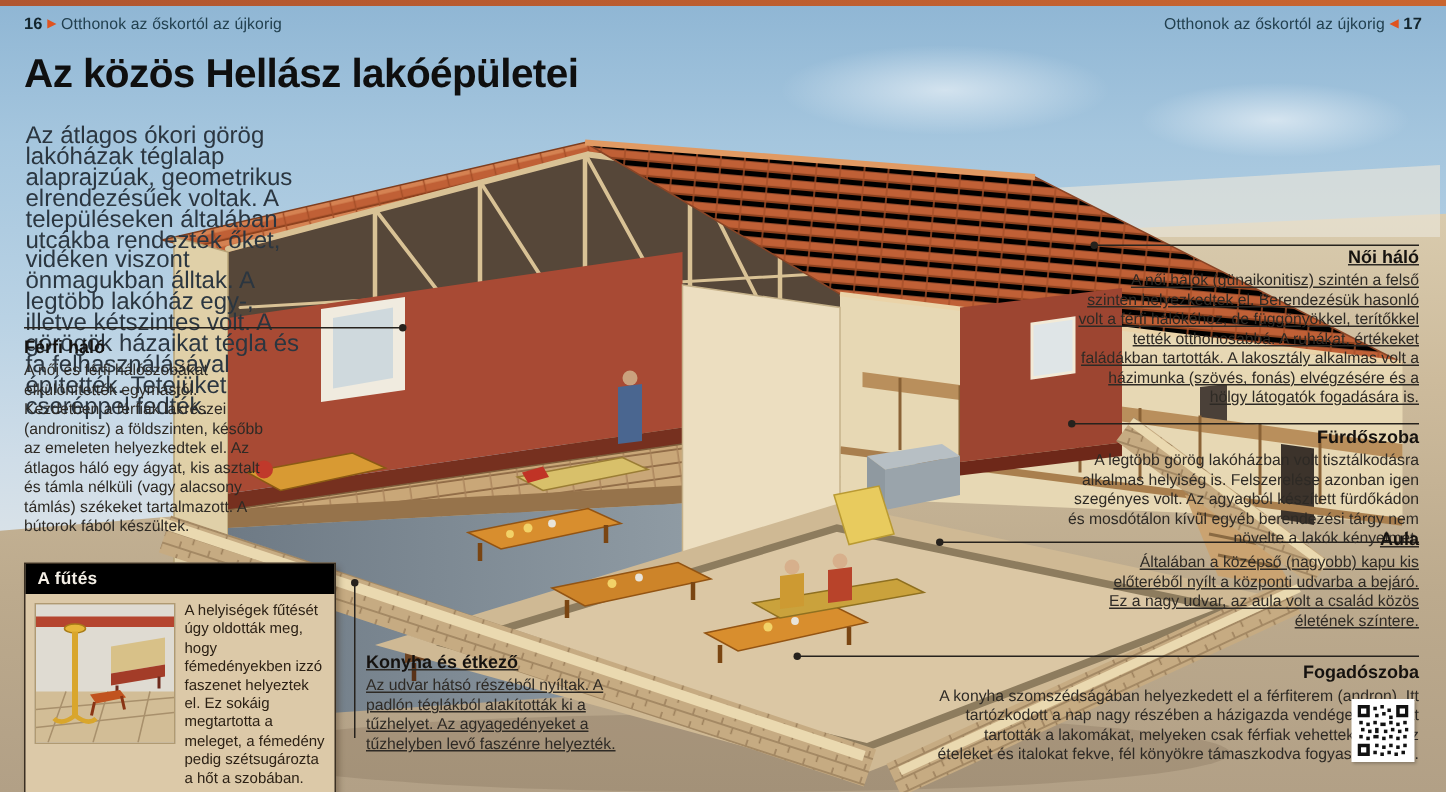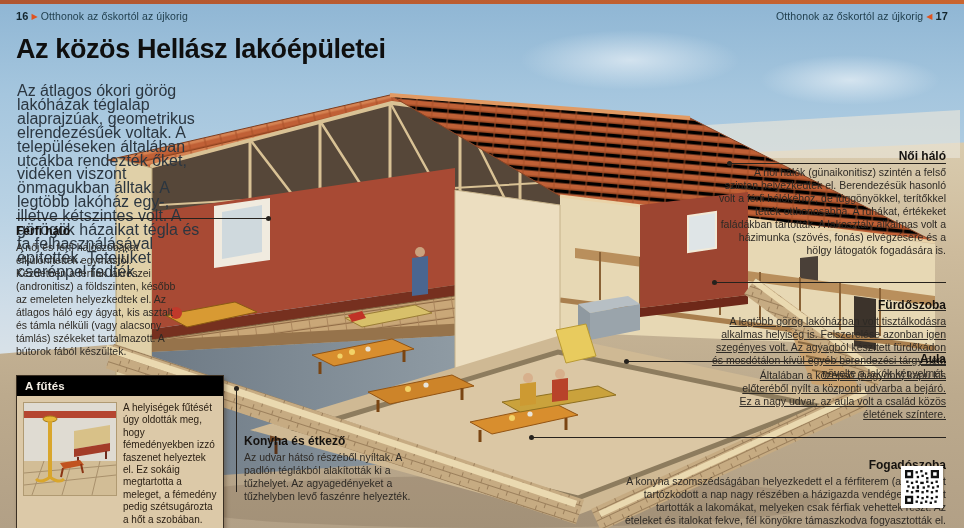--- a/index.html
+++ b/index.html
@@ -242,41 +242,41 @@
   <div class="lh" style="left:531px;top:437px;width:415px;"></div>
   <div class="dot" style="left:529px;top:435px;"></div>
   <div class="lv" style="left:236px;top:390px;height:102px;"></div>
   <div class="dot" style="left:234px;top:386px;"></div>
 
   <div class="blk" style="left:16px;top:224px;width:160px;">
     <h4>Férfi háló</h4>
     <p>A női és férfi hálószobákat elkülönítették egymástól. Kezdetben a férfiak lakrészei (andronitisz) a földszinten, később az emeleten helyezkedtek el. Az átlagos háló egy ágyat, kis asztalt és támla nélküli (vagy alacsony támlás) székeket tartalmazott. A bútorok fából készültek.</p>
   </div>
 
-  <div class="blk ral" style="right:18px;top:149px;width:228px;">
+  <div class="blk ral" style="right:18px;top:164px;width:228px;text-decoration:underline;">
     <h4>Női háló</h4>
     <p>A női hálók (günaikonitisz) szintén a felső szinten helyezkedtek el. Berendezésük hasonló volt a férfi hálókéhoz, de függönyökkel, terítőkkel tették otthonosabbá. A ruhákat, értékeket faládákban tartották. A lakosztály alkalmas volt a házimunka (szövés, fonás) elvégzésére és a hölgy látogatók fogadására is.</p>
   </div>
 
-  <div class="blk ral" style="right:18px;top:298px;width:240px;text-decoration:underline;">
+  <div class="blk ral" style="right:18px;top:284px;width:240px;">
     <h4>Fürdőszoba</h4>
     <p>A legtöbb görög lakóházban volt tisztálkodásra alkalmas helyiség is. Felszerelése azonban igen szegényes volt. Az agyagból készített fürdőkádon és mosdótálon kívül egyéb berendezési tárgy nem növelte a lakók kényelmét.</p>
   </div>
 
   <div class="blk ral" style="right:18px;top:352px;width:210px;text-decoration:underline;">
     <h4>Aula</h4>
     <p>Általában a középső (nagyobb) kapu kis előteréből nyílt a központi udvarba a bejáró. Ez a nagy udvar, az aula volt a család közös életének színtere.</p>
   </div>
 
-  <div class="blk ral" style="right:18px;top:441px;width:322px;margin-top:17px;">
+  <div class="blk ral" style="right:18px;top:441px;width:322px;">
     <h4>Fogadószoba</h4>
     <p>A konyha szomszédságában helyezkedett el a férfiterem (andron). Itt tartózkodott a nap nagy részében a házigazda vendégeivel, és itt tartották a lakomákat, melyeken csak férfiak vehettek részt. Az ételeket és italokat fekve, fél könyökre támaszkodva fogyasztották el.</p>
   </div>
 
-  <div class="blk" style="left:244px;top:434px;width:192px;">
+  <div class="blk" style="left:244px;top:434px;width:192px;text-decoration:underline;">
     <h4>Konyha és étkező</h4>
     <p>Az udvar hátsó részéből nyíltak. A padlón téglákból alakították ki a tűzhelyet. Az agyagedényeket a tűzhelyben levő faszénre helyezték.</p>
   </div>
 
   <div class="fbox">
     <div class="hd">A fűtés</div>
     <div class="bd">
       <svg class="fimg" viewBox="0 0 92 92" aria-hidden="true">
         <rect width="92" height="60" fill="#dfdbd2"></rect>
         <rect y="8" width="92" height="7" fill="#b5452f"></rect>

